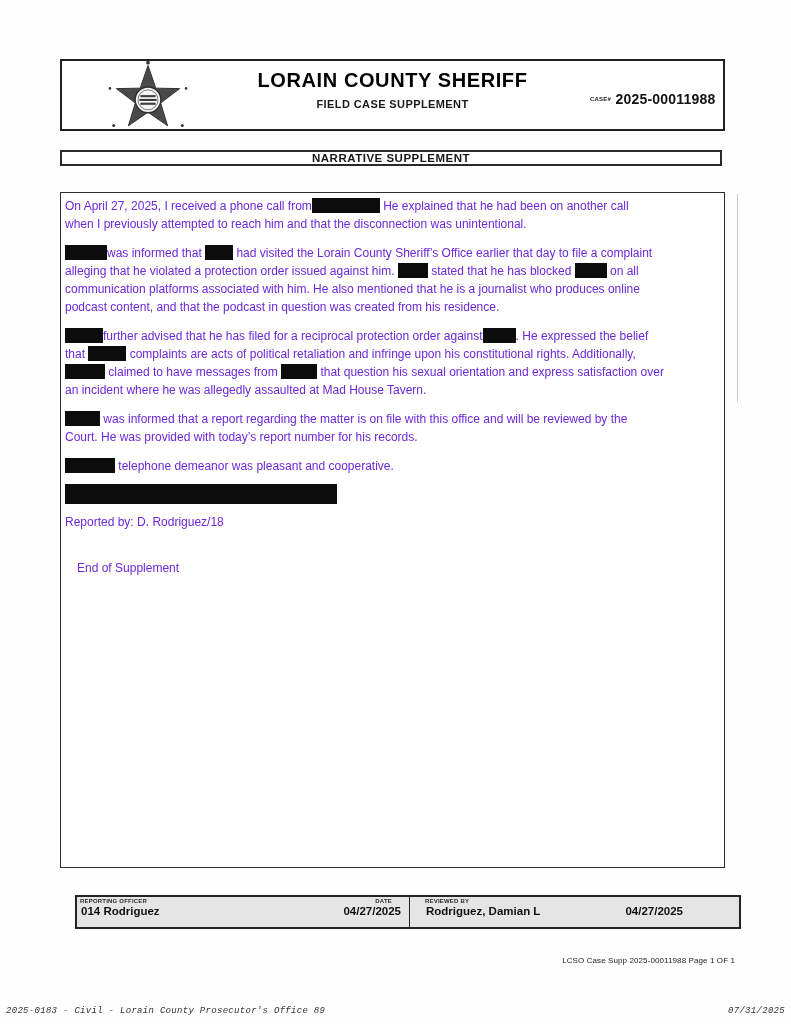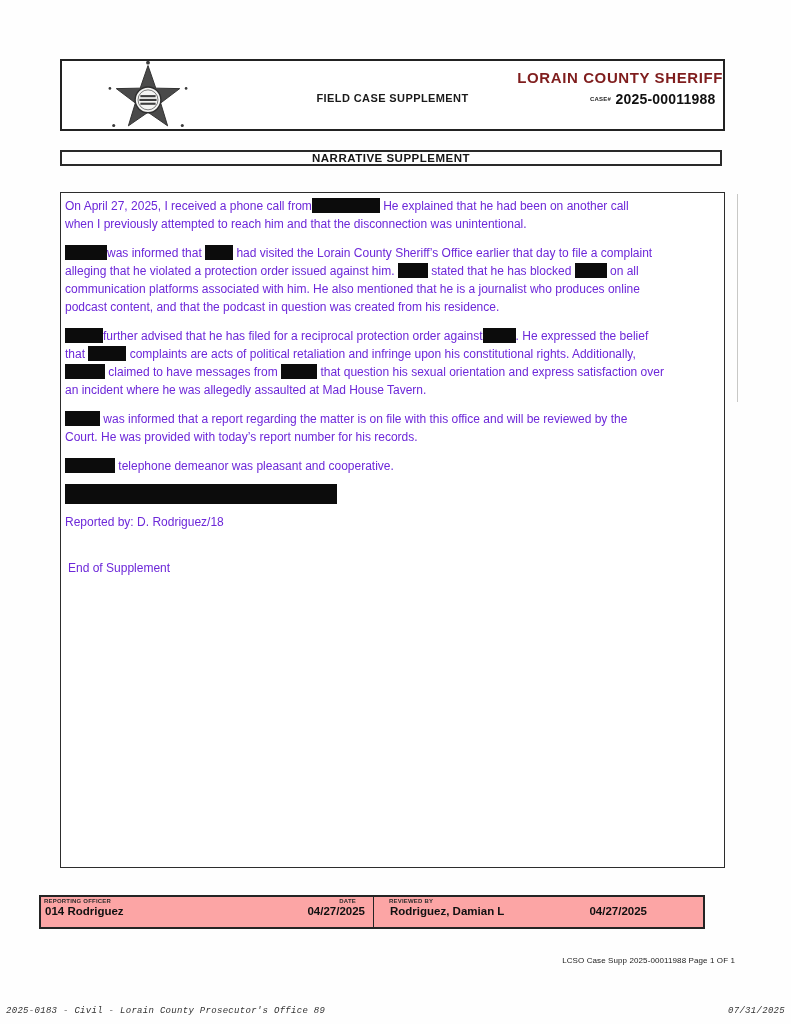--- a/index.html
+++ b/index.html
@@ -15,21 +15,21 @@
 
   
   .header-box {
     position: absolute; left: 60px; top: 59px; width: 665px; height: 72px;
     border: 2px solid #222; background: #fff;
   }
   .badge { position: absolute; left: 38px; top: -4px; width: 96px; height: 80px; }
   .header-center {
     position: absolute; left: 0; top: 8px; width: 100%; text-align: center;
   }
-  .agency { font-size: 15px; font-weight: bold; letter-spacing: 0.6px; color: #7f1d1d; text-align: right; }
+  .agency { font-size: 20px; font-weight: bold; letter-spacing: 0.6px; color: #000000; }
   .form-title { display: inline-block; margin-top: 6px; font-size: 11px; font-weight: bold; letter-spacing: 0.4px; color: #1a1a1a; }
   .case-block { position: absolute; left: 528px; top: 29px; white-space: nowrap; }
   .case-label { font-size: 6px; font-weight: bold; color: #222; vertical-align: 3px; letter-spacing: 0.2px; }
   .case-number { font-size: 14px; font-weight: bold; color: #101010; letter-spacing: 0.2px; }
 
   
   .section-box {
     position: absolute; left: 60px; top: 150px; width: 662px; height: 16px;
     border: 2px solid #2a2a2a; background: #fff;
     display: flex; align-items: flex-end; justify-content: center;
@@ -44,32 +44,32 @@
     font-size: 12px; line-height: 18px; color: #6d28d9;
   }
   .para { margin: 0 0 11px 0; }
   .redact {
     display: inline-block; height: 15px; background: #0c0c0c;
     vertical-align: -3px;
   }
   .redact.block { height: 20px; vertical-align: middle; }
   .para.bar-only { margin-top: -2px; margin-bottom: 9px; }
   .reported-by { margin: 0 0 28px 0; font-size: 12px; }
-  .end-note { margin: 3px; font-size: 12px; }
+  .end-note { margin: 12px; font-size: 12px; }
 
   
   .artifact-line {
     position: absolute; left: 737px; top: 194px; width: 1px; height: 208px;
     background: #c8c8c6;
   }
 
   
   .sig-table {
-    position: absolute; left: 39px; top: 895px; width: 666px; height: 34px;
-    border: 2px solid #242424; background: #fca5a5; display: flex;
+    position: absolute; left: 75px; top: 895px; width: 666px; height: 34px;
+    border: 2px solid #242424; background: #e5e5e5; display: flex;
   }
   .sig-col { height: 100%; position: relative; }
   .sig-col-left { width: 333px; border-right: 1.5px solid #242424; }
   .sig-col-right { flex: 1; margin-left: 12px; }
   .sig-labels { display: flex; justify-content: space-between; padding: 1px 3px 0 3px; }
   .lbl { font-size: 6px; font-weight: bold; color: #2b2b2b; letter-spacing: 0.2px; }
   .lbl-date { margin-right: 14px; }
   .sig-values { display: flex; justify-content: space-between; padding: 1px 8px 0 4px; }
   .val { font-size: 11.5px; font-weight: bold; color: #101010; }
   .val-date2 { margin-right: 48px; }

